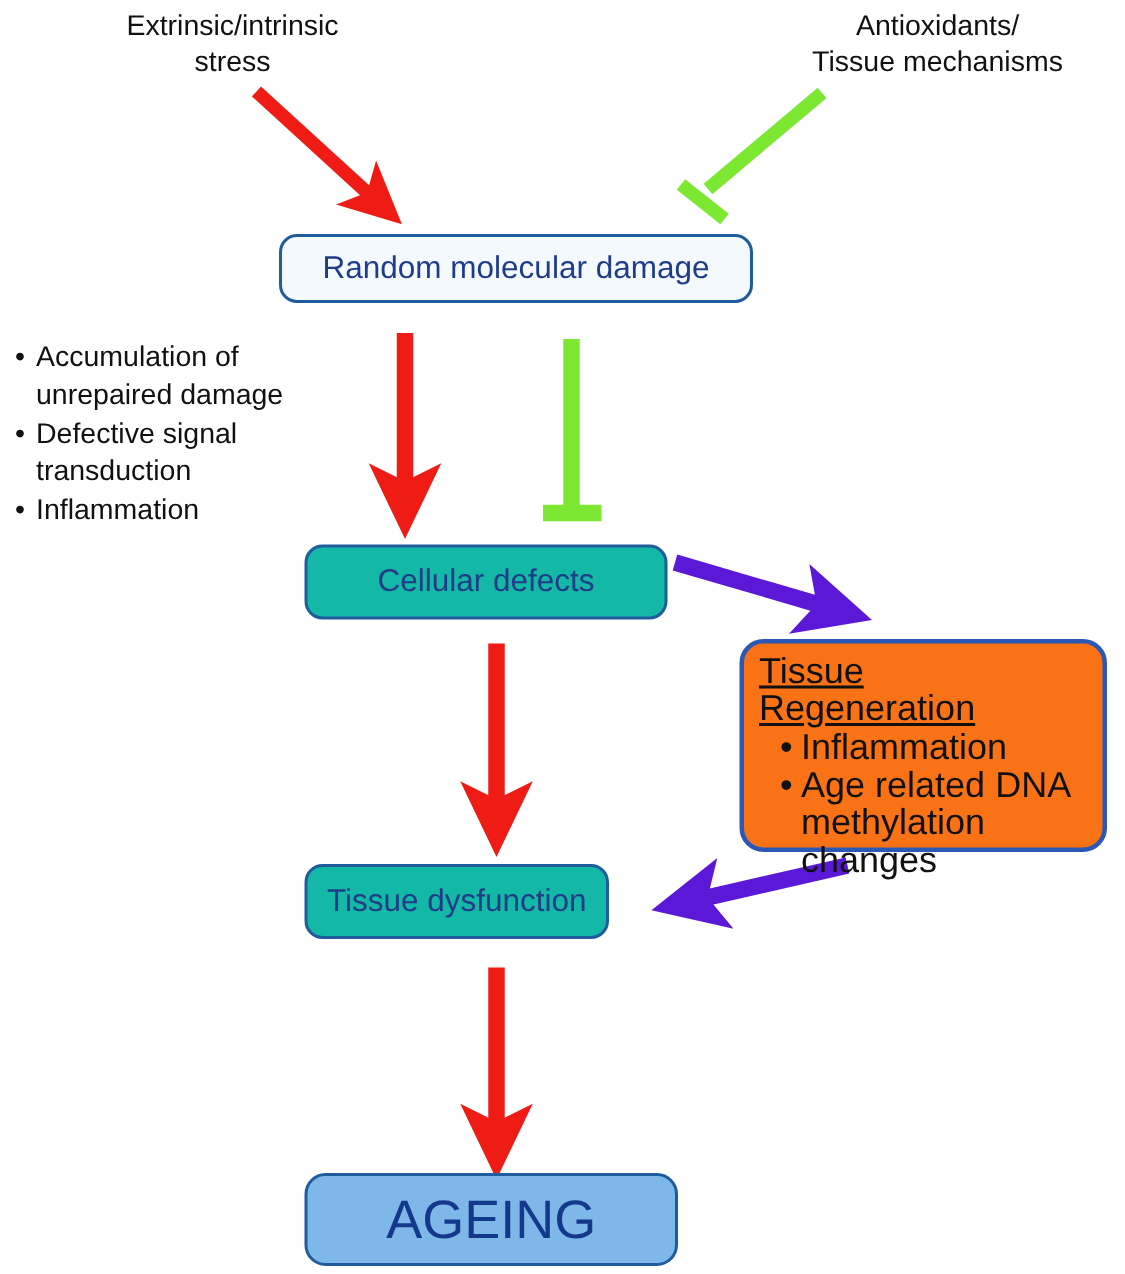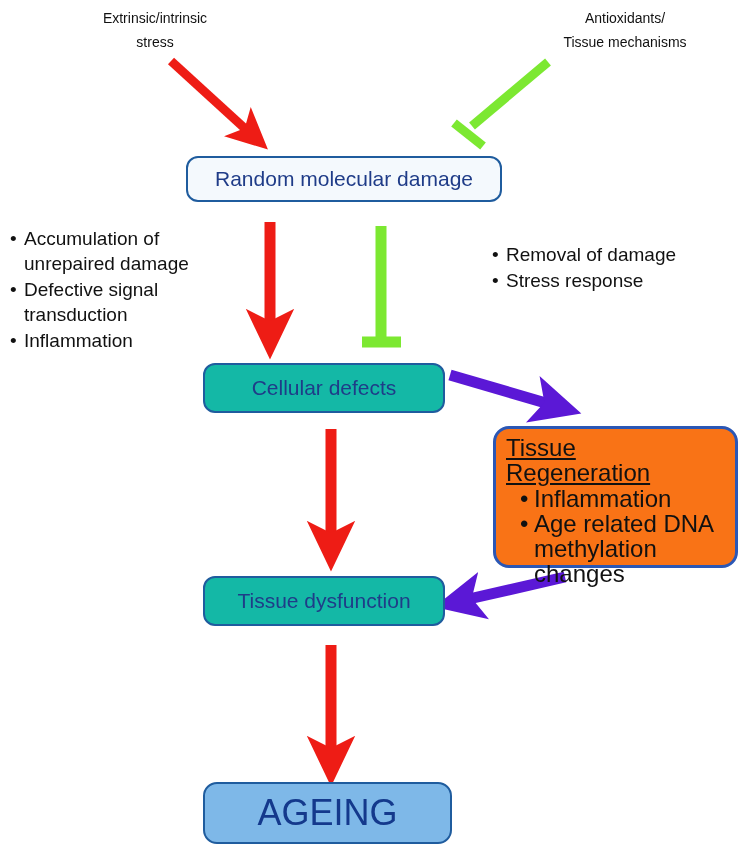--- a/index.html
+++ b/index.html
@@ -20,21 +20,21 @@
   #edges {
     position: absolute;
     left: 0; top: 0;
     width: 750px;
     height: 849px;
     pointer-events: none;
   }
   .label {
     position: absolute;
     color: #111111;
-    font-size: 14px;
+    font-size: 19px;
     line-height: 24px;
     text-align: center;
     white-space: pre-line;
   }
   .bullets {
     position: absolute;
     color: #111111;
     font-size: 19px;
     line-height: 25px;
   }
@@ -163,42 +163,36 @@
 Tissue mechanisms</div>
 
   <div class="node node-faint" style="left:186px; top:156px; width:316px; height:46px;">
     <span>Random molecular damage</span>
   </div>
 
   <div class="node node-light" style="left:203px; top:363px; width:242px; height:50px;">
     <span>Cellular defects</span>
   </div>
 
-  <div class="node node-light" style="left:203px; top:576px; width:242px; height:50px;">
+  <div class="node node-light" style="left:203px; top:576px; width:203px; height:50px;">
     <span>Tissue dysfunction</span>
   </div>
 
   <div class="node node-strong node-ageing" style="left:203px; top:782px; width:249px; height:62px;">
     <span>AGEING</span>
   </div>
 
   <div class="bullets" style="left:10px; top:226px; width:205px;">
     <ul>
       <li>Accumulation of unrepaired  damage</li>
       <li>Defective signal transduction</li>
       <li>Inflammation</li>
     </ul>
   </div>
 
-  <div class="bullets" style="left:492px; top:242px; width:240px;">
-    <ul>
-      <li>Removal of damage</li>
-      <li>Stress response</li>
-    </ul>
-  </div>
 
   <div class="card" style="left:493px; top:426px; width:245px; height:142px;">
     <div class="card-title">Tissue Regeneration</div>
     <ul>
       <li>Inflammation</li>
       <li>Age related DNA methylation changes</li>
     </ul>
   </div>
 
 </div>

